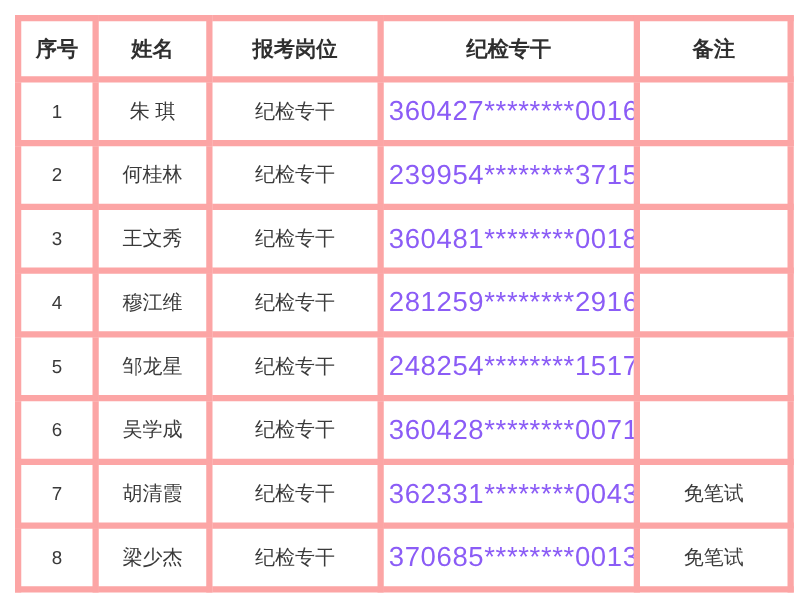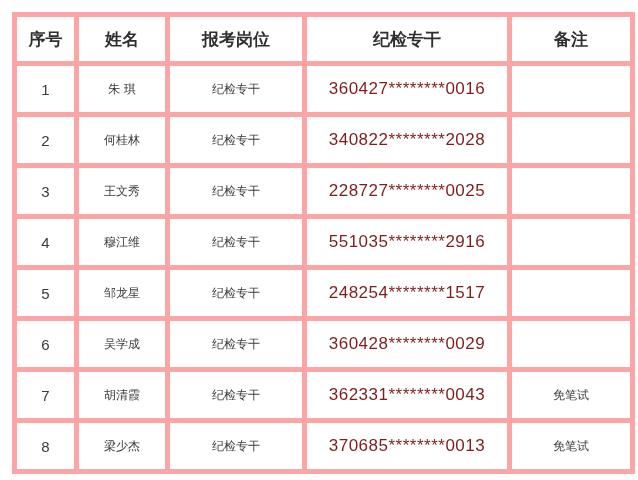--- a/index.html
+++ b/index.html
@@ -44,27 +44,27 @@
     font-weight: bold;
     color: #2f2f2f;
   }
   td.cell-no {
     font-size: 15px;
     color: #3a3a3a;
   }
   td.cell-name,
   td.cell-position,
   td.cell-note {
-    font-size: 12px;
+    font-size: 16px;
     color: #3a3a3a;
   }
   td.cell-id {
-    font-size: 17px;
+    font-size: 22px;
     letter-spacing: 0.5px;
-    color: #7f1d1d;
+    color: #8b5cf6;
   }
 </style>
 </head>
 <body>
 
 <div class="page">
   <table class="roster">
     <colgroup>
       <col style="width:62px">
       <col style="width:91px">
@@ -86,49 +86,49 @@
         <td class="cell-no">1</td>
         <td class="cell-name">朱 琪</td>
         <td class="cell-position">纪检专干</td>
         <td class="cell-id">360427********0016</td>
         <td class="cell-note"></td>
       </tr>
       <tr>
         <td class="cell-no">2</td>
         <td class="cell-name">何桂林</td>
         <td class="cell-position">纪检专干</td>
-        <td class="cell-id">340822********2028</td>
+        <td class="cell-id">239954********3715</td>
         <td class="cell-note"></td>
       </tr>
       <tr>
         <td class="cell-no">3</td>
         <td class="cell-name">王文秀</td>
         <td class="cell-position">纪检专干</td>
-        <td class="cell-id">228727********0025</td>
+        <td class="cell-id">360481********0018</td>
         <td class="cell-note"></td>
       </tr>
       <tr>
         <td class="cell-no">4</td>
         <td class="cell-name">穆江维</td>
         <td class="cell-position">纪检专干</td>
-        <td class="cell-id">551035********2916</td>
+        <td class="cell-id">281259********2916</td>
         <td class="cell-note"></td>
       </tr>
       <tr>
         <td class="cell-no">5</td>
         <td class="cell-name">邹龙星</td>
         <td class="cell-position">纪检专干</td>
         <td class="cell-id">248254********1517</td>
         <td class="cell-note"></td>
       </tr>
       <tr>
         <td class="cell-no">6</td>
         <td class="cell-name">吴学成</td>
         <td class="cell-position">纪检专干</td>
-        <td class="cell-id">360428********0029</td>
+        <td class="cell-id">360428********0071</td>
         <td class="cell-note"></td>
       </tr>
       <tr>
         <td class="cell-no">7</td>
         <td class="cell-name">胡清霞</td>
         <td class="cell-position">纪检专干</td>
         <td class="cell-id">362331********0043</td>
         <td class="cell-note">免笔试</td>
       </tr>
       <tr>

